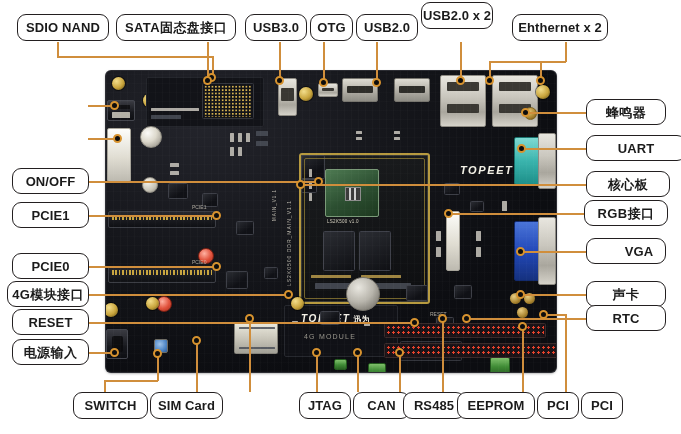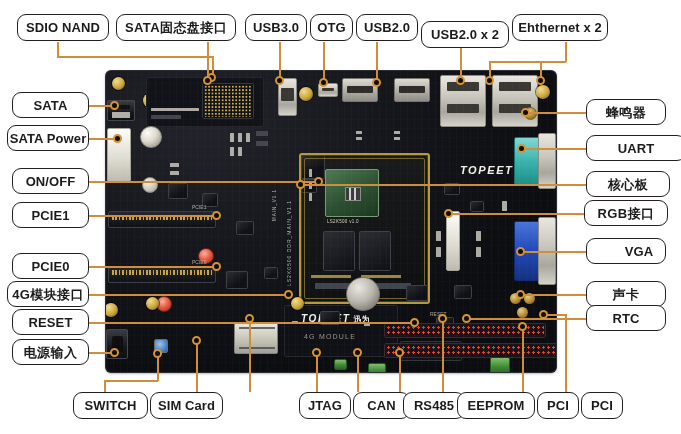--- a/index.html
+++ b/index.html
@@ -513,25 +513,23 @@
   <div class="dot" style="left:395px;top:348px;width:9px;height:9px;"></div>
   <div class="dot" style="left:438px;top:314px;width:9px;height:9px;"></div>
   <div class="dot" style="left:518px;top:322px;width:9px;height:9px;"></div>
   <div class="dot" style="left:539px;top:310px;width:9px;height:9px;"></div>
 
   <div class="pill" style="left:17px;top:14px;width:92px;height:27px;">SDIO NAND</div>
   <div class="pill cjk" style="left:116px;top:14px;width:120px;height:27px;">SATA固态盘接口</div>
   <div class="pill" style="left:245px;top:14px;width:62px;height:27px;">USB3.0</div>
   <div class="pill" style="left:310px;top:14px;width:43px;height:27px;">OTG</div>
   <div class="pill" style="left:356px;top:14px;width:62px;height:27px;">USB2.0</div>
-  <div class="pill" style="left:421px;top:21px;width:88px;height:27px;">USB2.0 x 2</div>
+  <div class="pill" style="left:421px;top:2px;width:72px;height:27px;">USB2.0 x 2</div>
   <div class="pill" style="left:512px;top:14px;width:96px;height:27px;">Ehthernet x 2</div>
 
-  <div class="pill" style="left:12px;top:92px;width:77px;height:26px;">SATA</div>
-  <div class="pill" style="left:7px;top:125px;width:82px;height:26px;">SATA Power</div>
   <div class="pill" style="left:12px;top:168px;width:77px;height:26px;">ON/OFF</div>
   <div class="pill" style="left:12px;top:202px;width:77px;height:26px;">PCIE1</div>
   <div class="pill" style="left:12px;top:253px;width:77px;height:26px;">PCIE0</div>
   <div class="pill cjk" style="left:7px;top:281px;width:82px;height:26px;">4G模块接口</div>
   <div class="pill" style="left:12px;top:309px;width:77px;height:26px;">RESET</div>
   <div class="pill cjk" style="left:12px;top:339px;width:77px;height:26px;">电源输入</div>
 
   <div class="pill cjk" style="left:586px;top:99px;width:80px;height:26px;">蜂鸣器</div>
   <div class="pill" style="left:586px;top:135px;width:100px;height:26px;">UART</div>
   <div class="pill cjk" style="left:586px;top:171px;width:84px;height:26px;">核心板</div>

